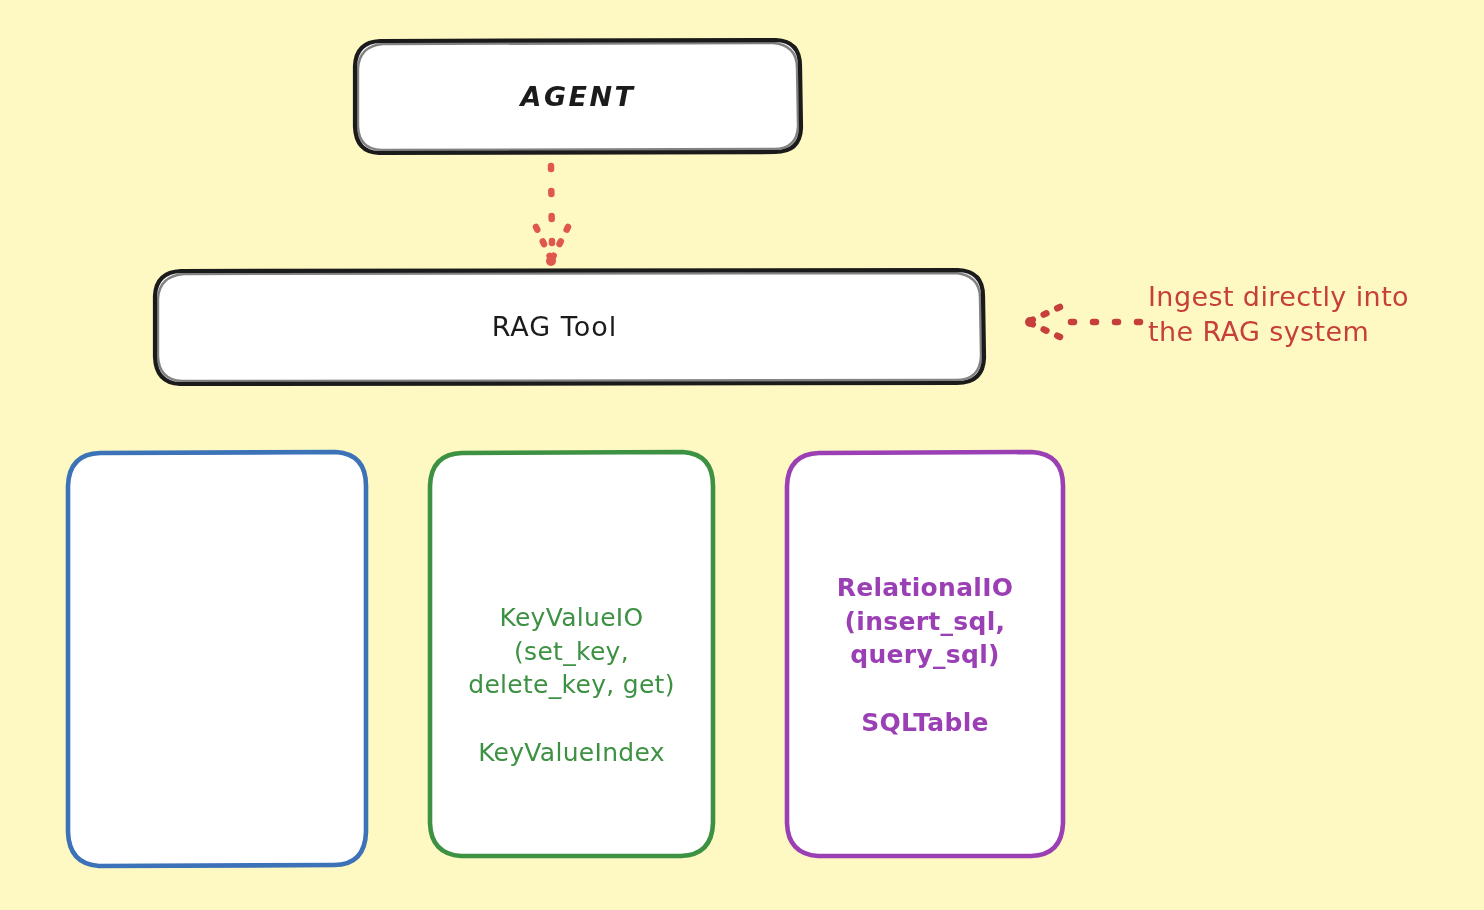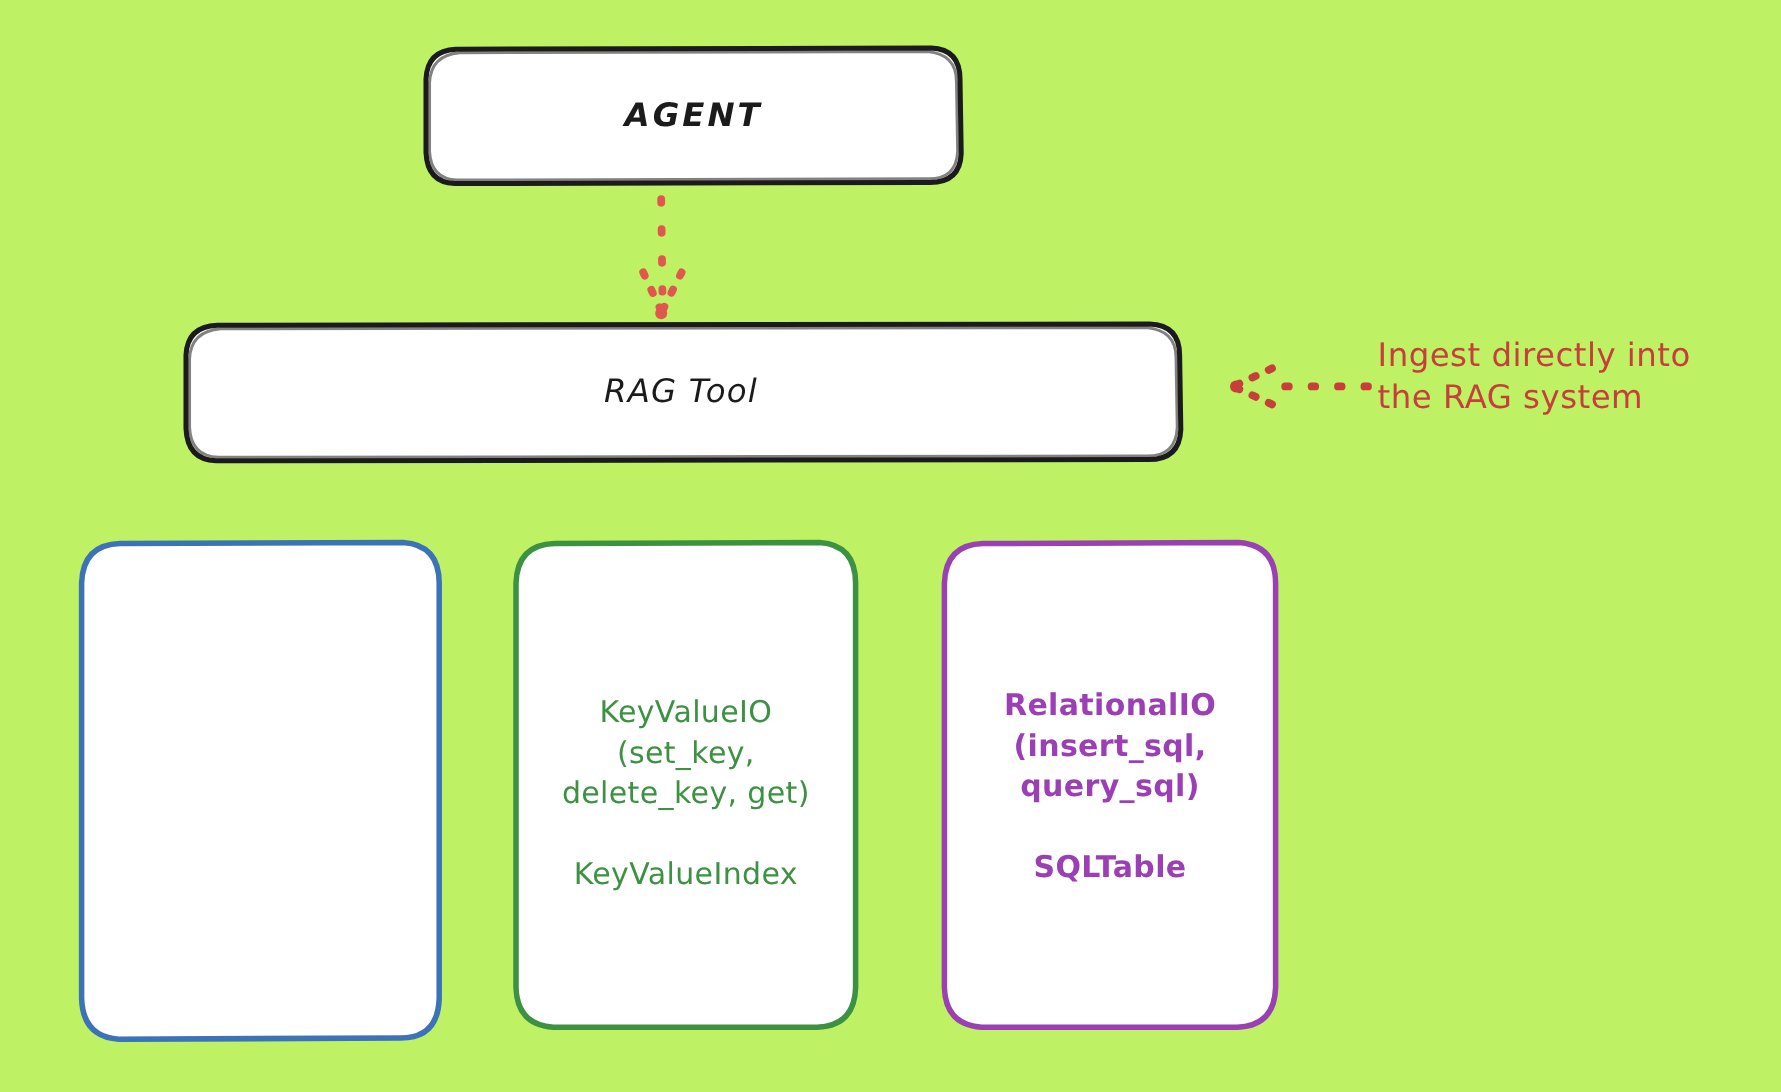--- a/index.html
+++ b/index.html
@@ -8,21 +8,21 @@
     padding: 0;
     background: #ffffff;
   }
   body {
     font-family: "DejaVu Sans", sans-serif;
   }
   #canvas {
     position: relative;
     width: 1484px;
     height: 910px;
-    background: #bef264;
+    background: #fef9c3;
     overflow: hidden;
   }
   svg.layer {
     position: absolute;
     left: 0;
     top: 0;
     width: 1484px;
     height: 910px;
     pointer-events: none;
   }
@@ -52,44 +52,43 @@
     font-family: "DejaVu Sans", sans-serif;
     font-style: italic;
     font-weight: 700;
     font-size: 27px;
     letter-spacing: 2.5px;
     color: #1b1b1b;
   }
 
   
   #ragtool-node {
-    left: 153px;
+    left: 140px;
     top: 270px;
     width: 829px;
     height: 114px;
-    font-style: italic;
   }
   #ragtool-node .node-label {
     font-family: "DejaVu Sans", sans-serif;
     font-size: 27px;
     letter-spacing: 1px;
     color: #1b1b1b;
   }
 
   
   #vectorio-node {
     left: 68px;
     top: 452px;
     width: 298px;
     height: 414px;
     flex-direction: column;
   }
   #keyvalueio-node {
     left: 430px;
-    top: 452px;
+    top: 476px;
     width: 283px;
     height: 404px;
     flex-direction: column;
     align-items: center;
   }
   #relationalio-node {
     left: 787px;
     top: 452px;
     width: 276px;
     height: 404px;

